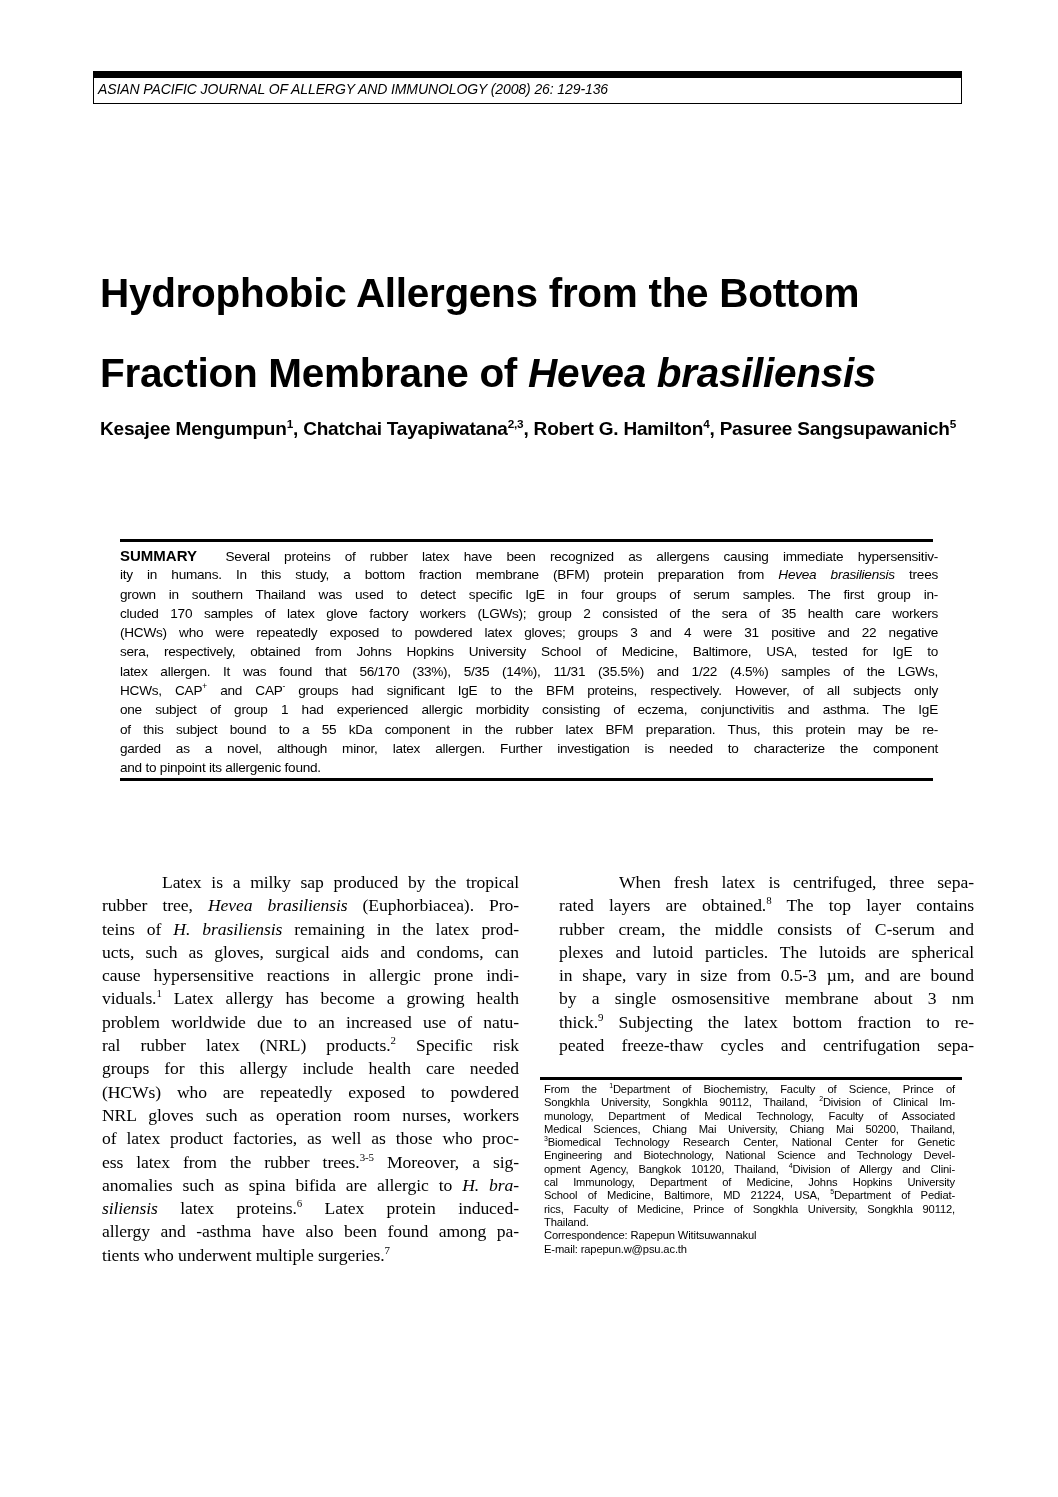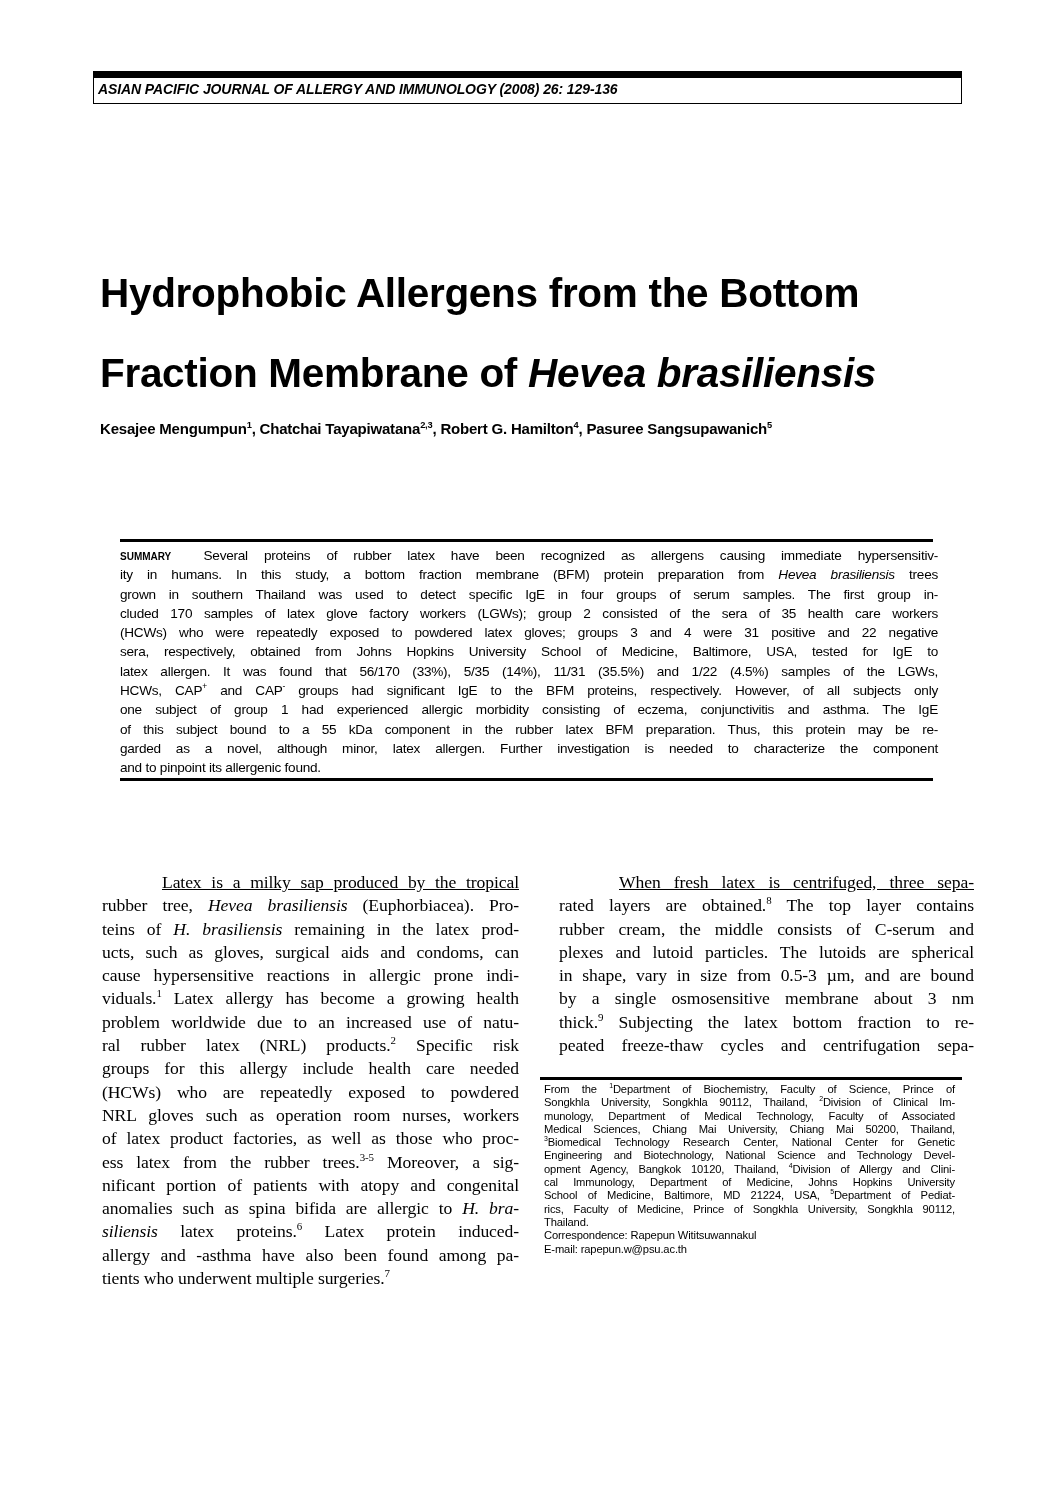--- a/index.html
+++ b/index.html
@@ -1,49 +1,49 @@
 <!DOCTYPE html>
 <html><head>
 <meta charset="utf-8">
 <style>
   html, body { margin: 0; padding: 0; background: #ffffff; }
   body { width: 1058px; height: 1497px; position: relative; overflow: hidden; color: #000; }
   .abs { position: absolute; }
 
   
   #journal-header { left: 93px; top: 71px; width: 869px; height: 33px; border: 1.5px solid #000; border-top: 7px solid #000; box-sizing: border-box; }
-  #journal-header span { position: absolute; left: 4px; top: 3px; font-family: "Liberation Sans", sans-serif; font-style: italic; font-size: 14px; white-space: nowrap; letter-spacing: -0.1px; font-weight: bold; }
+  #journal-header span { position: absolute; left: 4px; top: 3px; font-family: "Liberation Sans", sans-serif; font-style: italic; font-size: 14px; white-space: nowrap; letter-spacing: -0.1px; }
 
   
   #title { left: 100px; top: 237px; width: 880px; font-family: "Liberation Sans", sans-serif; font-weight: bold; font-size: 40.5px; line-height: 47px; letter-spacing: -0.3px; }
   #title .line { display: block; white-space: nowrap; margin-top: 33px; }
   #title i { font-style: italic; }
 
   
-  #authors { left: 100px; top: 418px; width: 880px; font-family: "Liberation Sans", sans-serif; font-weight: bold; font-size: 15px; line-height: 22px; letter-spacing: -0.2px; }
+  #authors { left: 100px; top: 418px; width: 880px; font-family: "Liberation Sans", sans-serif; font-weight: bold; font-size: 19px; line-height: 22px; letter-spacing: -0.2px; }
   #authors .line { display: block; white-space: nowrap; }
   sup { font-size: 0.62em; line-height: 0; vertical-align: super; }
 
   
   .rule { position: absolute; background: #000; height: 3px; }
   #summary-rule-top { left: 120px; top: 539px; width: 813px; }
   #summary-rule-bottom { left: 120px; top: 778px; width: 813px; }
   #summary { left: 120px; top: 546px; width: 818px; font-family: "Liberation Sans", sans-serif; font-size: 13.6px; line-height: 19.3px; letter-spacing: -0.25px; }
   .jline { display: block; text-align: justify; text-align-last: justify; white-space: nowrap; height: 19.3px; overflow: visible; }
   .jline.last { text-align-last: left; }
-  #summary .head { font-weight: bold; font-size: 10px; letter-spacing: 0; }
+  #summary .head { font-weight: bold; font-size: 15px; letter-spacing: 0; }
   #summary i { font-style: italic; }
 
   
   .col { position: absolute; font-family: "Liberation Serif", serif; font-size: 17.6px; line-height: 23.3px; letter-spacing: -0.1px; }
   .col .jline { height: 23.3px; }
   .col i { font-style: italic; }
   #col-left { left: 102px; top: 871px; width: 417px; }
   #col-right { left: 559px; top: 871px; width: 415px; }
-  .indent { padding-left: 60px; text-decoration: underline; }
+  .indent { padding-left: 60px; }
 
   #footnote-rule { left: 540px; top: 1077px; width: 422px; height: 2.5px; }
   #footnote { left: 544px; top: 1083px; width: 411px; font-family: "Liberation Sans", sans-serif; font-size: 11.2px; line-height: 13.3px; letter-spacing: -0.15px; }
   #footnote .jline { height: 13.3px; }
   #footnote .plain { display: block; white-space: nowrap; height: 13.3px; }
 </style>
 </head>
 <body>
 
 <div id="journal-header" class="abs">
@@ -85,21 +85,20 @@
     <span class="jline"><span>ucts, such as gloves, surgical aids and condoms, can</span></span>
     <span class="jline"><span>cause hypersensitive reactions in allergic prone indi-</span></span>
     <span class="jline"><span>viduals.</span><sup>1</sup><span> Latex allergy has become a growing health</span></span>
     <span class="jline"><span>problem worldwide due to an increased use of natu-</span></span>
     <span class="jline"><span>ral rubber latex (NRL) products.</span><sup>2</sup><span>  Specific risk</span></span>
     <span class="jline"><span>groups for this allergy include health care needed</span></span>
     <span class="jline"><span>(HCWs) who are repeatedly exposed to powdered</span></span>
     <span class="jline"><span>NRL gloves such as operation room nurses, workers</span></span>
     <span class="jline"><span>of latex product factories, as well as those who proc-</span></span>
     <span class="jline"><span>ess latex from the rubber trees.</span><sup>3-5</sup><span>  Moreover, a sig-</span></span>
-    <span class="jline"><span>nificant portion of patients with atopy and congenital</span></span>
     <span class="jline"><span>anomalies such as spina bifida are allergic to </span><i>H. bra-</i></span>
     <span class="jline"><i>siliensis</i><span> latex proteins.</span><sup>6</sup><span> Latex protein induced-</span></span>
     <span class="jline"><span>allergy and -asthma have also been found among pa-</span></span>
     <span class="jline last"><span>tients who underwent multiple surgeries.</span><sup>7</sup></span>
   </div>
 <div id="col-right" class="col">
     <span class="jline indent"><span>When fresh latex is centrifuged, three sepa-</span></span>
     <span class="jline"><span>rated layers are obtained.</span><sup>8</sup><span> The top layer contains</span></span>
     <span class="jline"><span>rubber cream, the middle consists of C-serum and</span></span>
     <span class="jline"><span>plexes and lutoid particles.  The lutoids are spherical</span></span>

